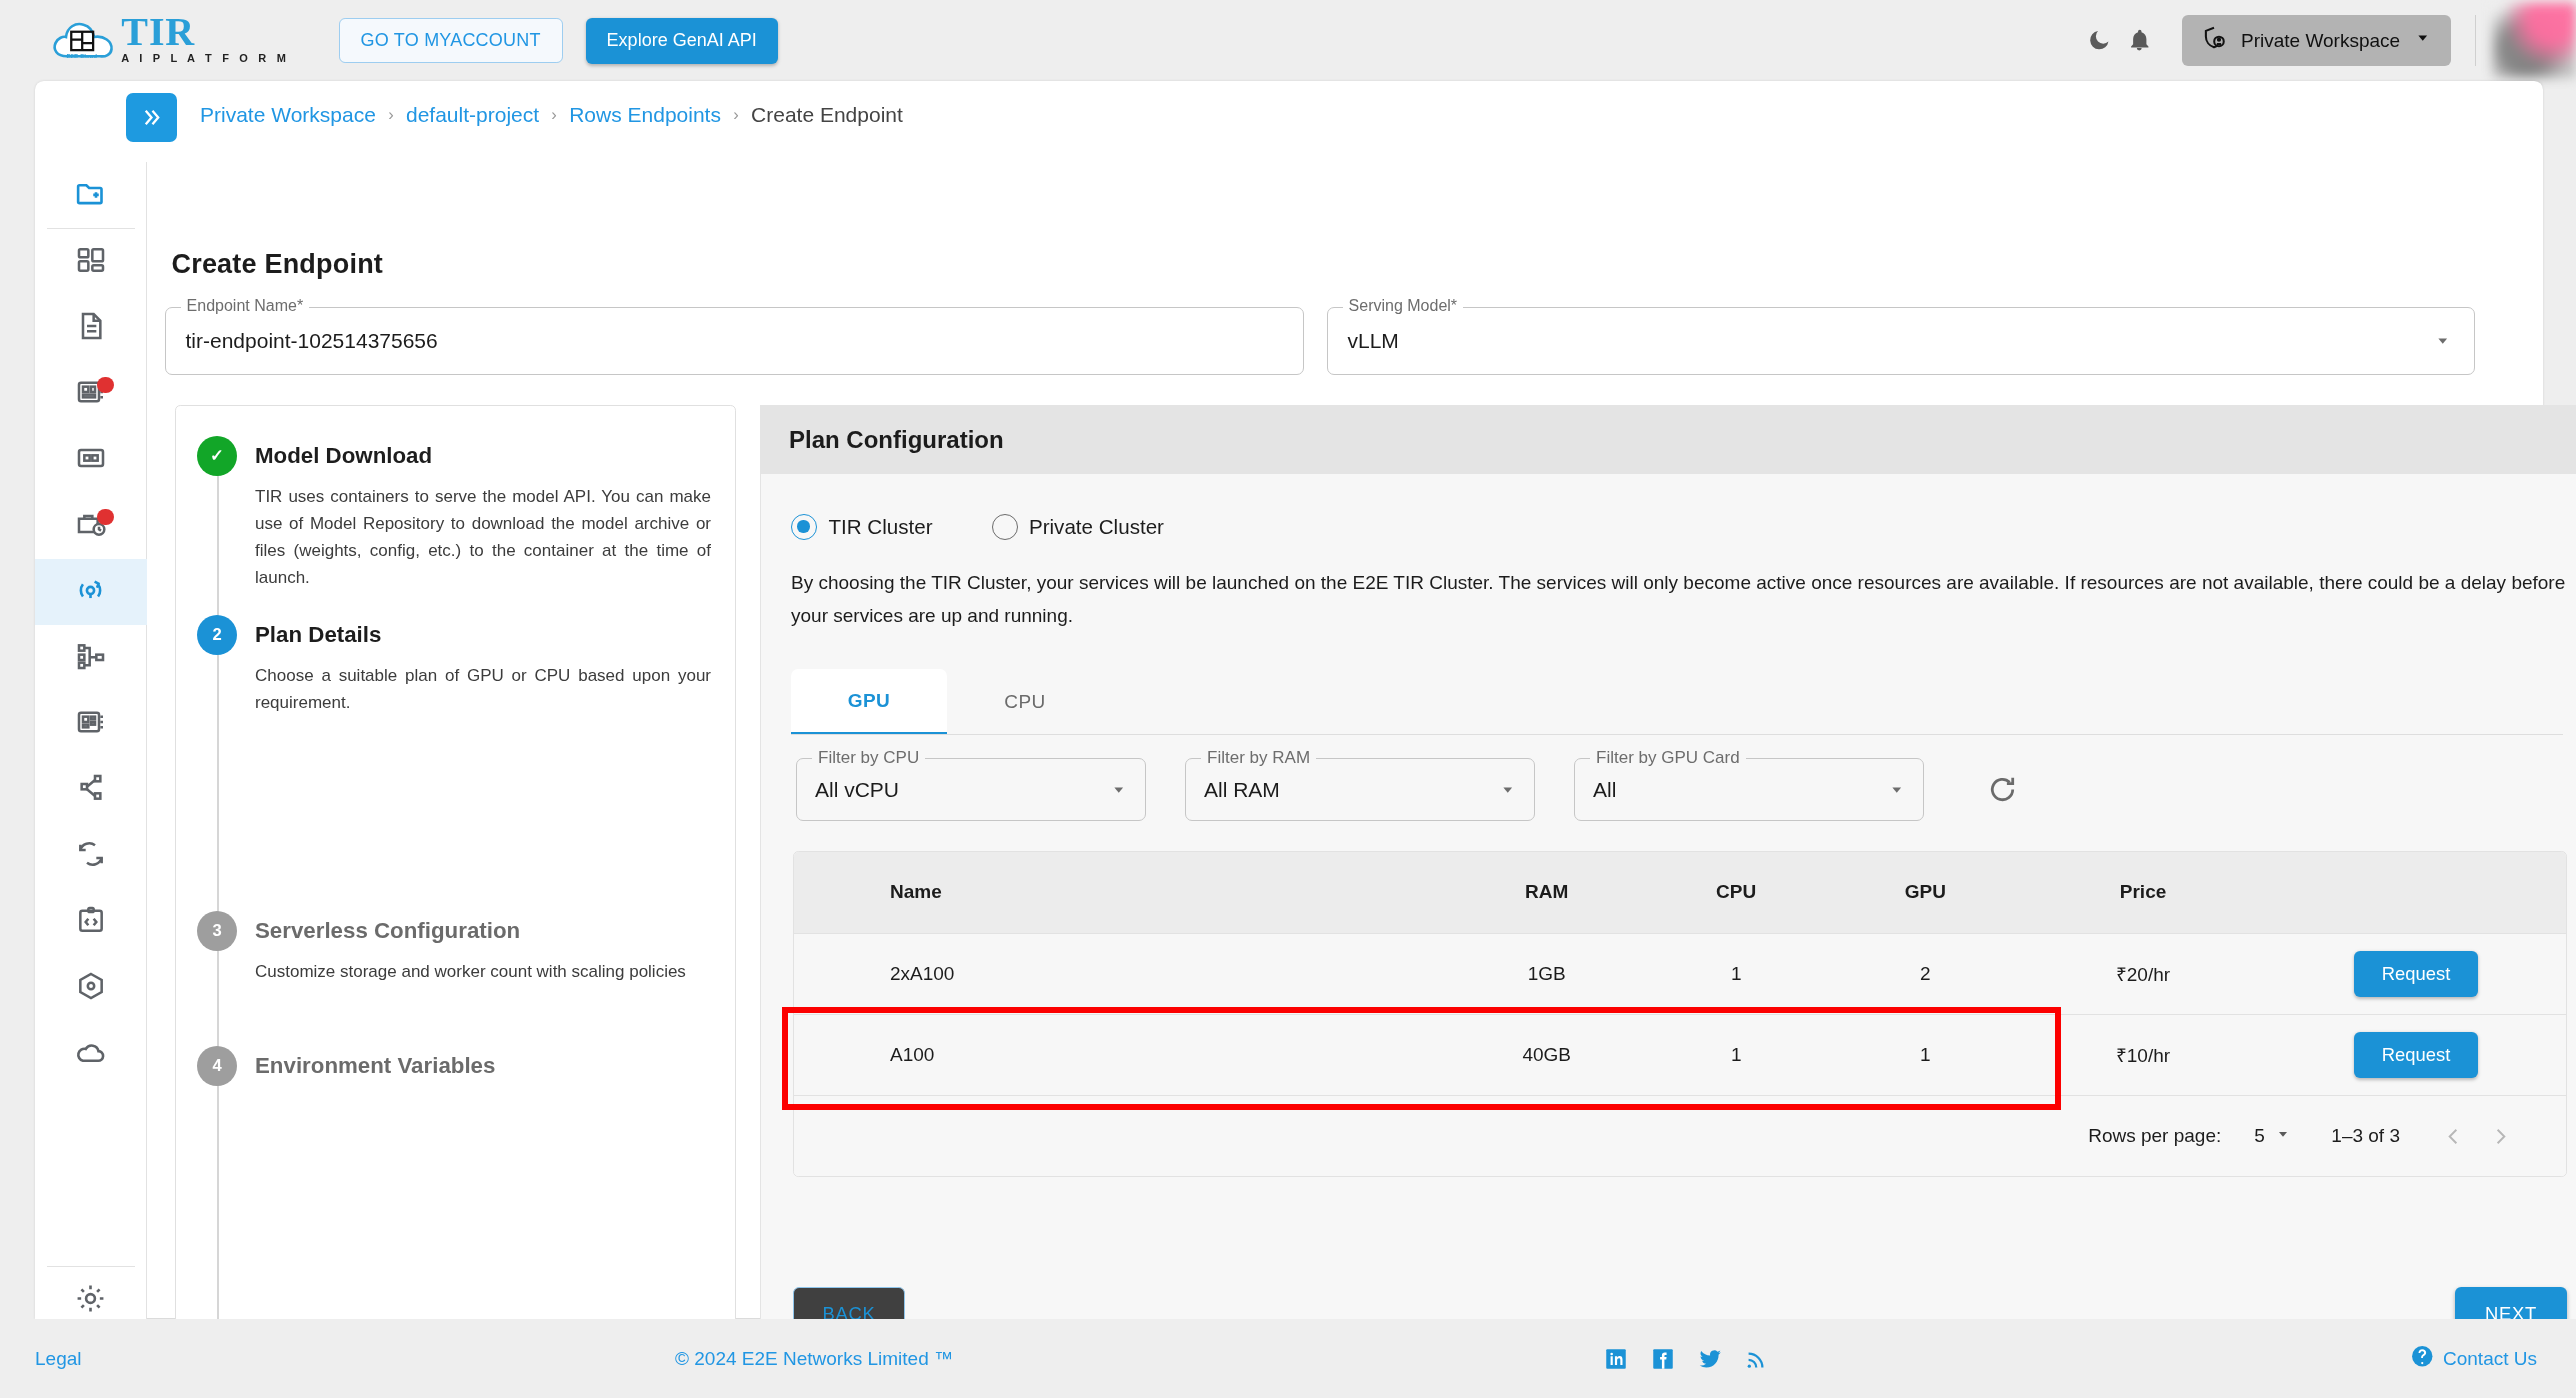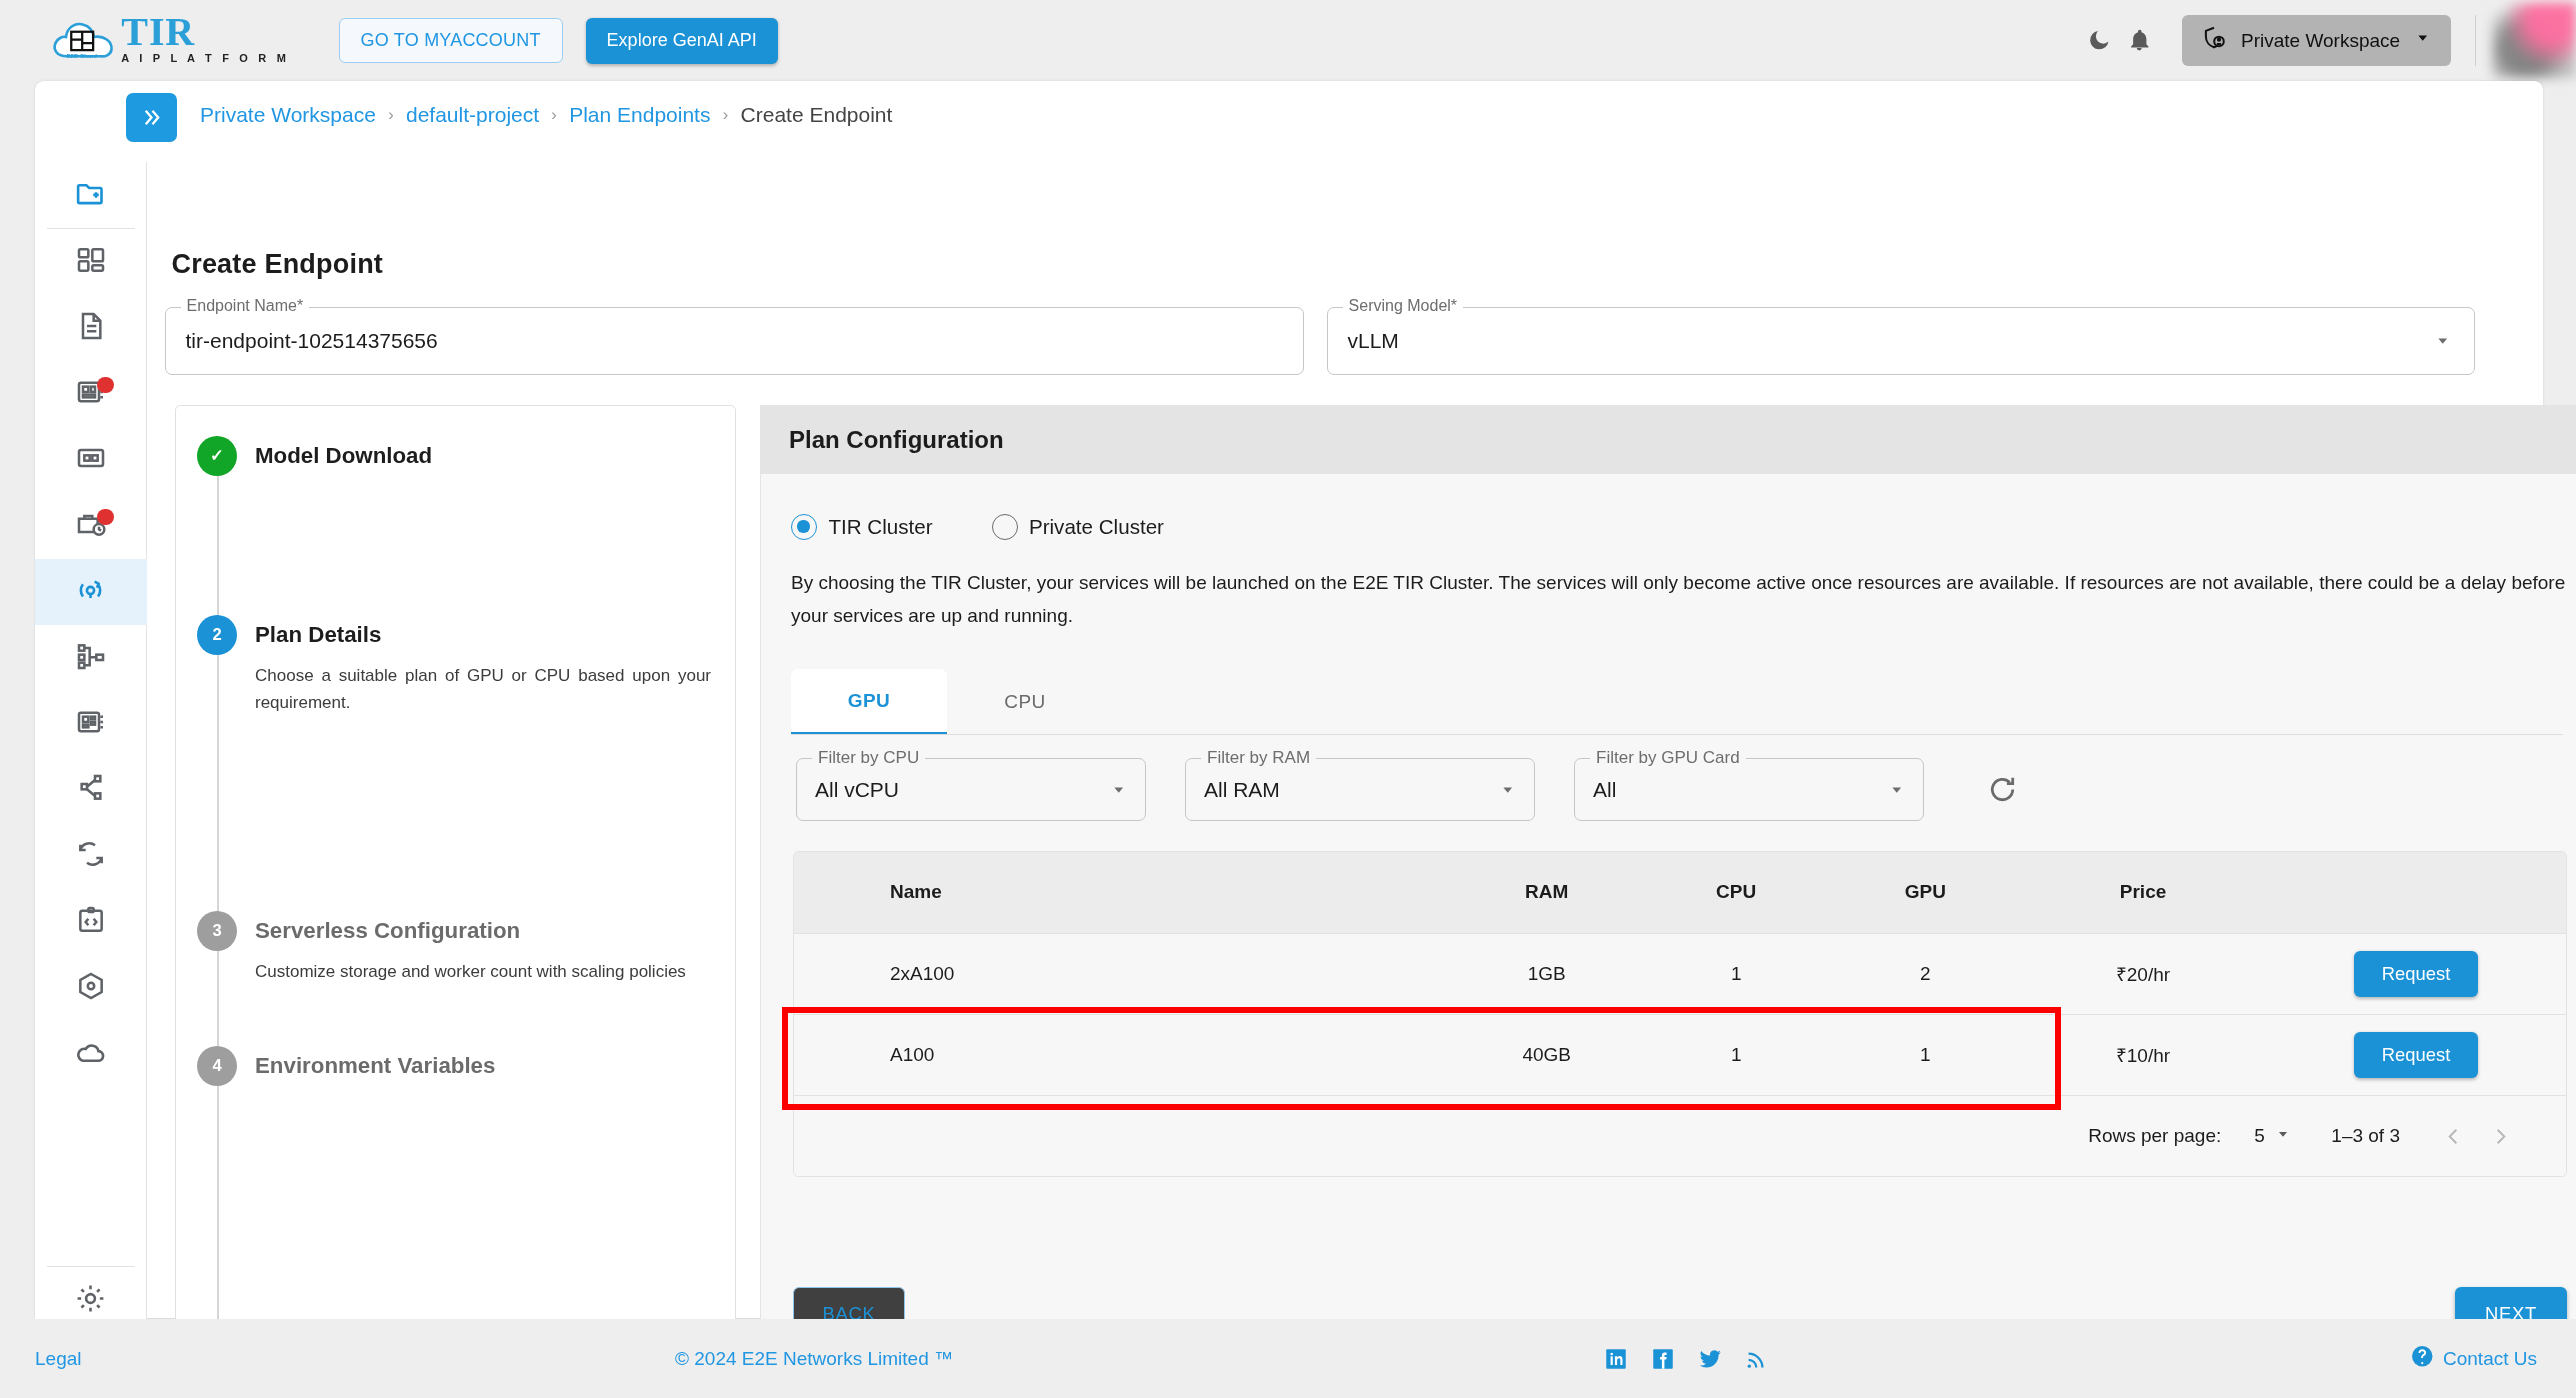--- a/index.html
+++ b/index.html
@@ -497,21 +497,21 @@
         <div class="chev-btn">
           <svg width="23" height="23" viewBox="0 0 24 24" fill="none" stroke="#fff" stroke-width="2.4">
             <path d="M6 5l6 7-6 7M13 5l6 7-6 7"></path>
           </svg>
         </div>
         <div class="crumbs">
           <span class="crumb-link">Private Workspace</span>
           <span class="crumb-sep">›</span>
           <span class="crumb-link">default-project</span>
           <span class="crumb-sep">›</span>
-          <span class="crumb-link">Plan Endpoints</span>
+          <span class="crumb-link">Rows Endpoints</span>
           <span class="crumb-sep">›</span>
           <span class="crumb-cur">Create Endpoint</span>
         </div>
       </div>
 
       <div class="page-title">Create Endpoint</div>
 
       <div class="field-row">
         <div class="fld name">
           <div class="fld-box"></div>
@@ -529,20 +529,21 @@
           </div>
         </div>
       </div>
 
       <div class="stepper">
         <div class="step-line"></div>
 
         <div class="step" style="top:30px">
           <div class="step-bullet bullet-done">✓</div>
           <div class="step-title">Model Download</div>
+          <div class="step-desc">TIR uses containers to serve the model API. You can make use of Model Repository to download the model archive or files (weights, config, etc.) to the container at the time of launch.</div>
         </div>
 
         <div class="step" style="top:209px">
           <div class="step-bullet bullet-active">2</div>
           <div class="step-title">Plan Details</div>
           <div class="step-desc">Choose a suitable plan of GPU or CPU based upon your requirement.</div>
         </div>
 
         <div class="step" style="top:505px">
           <div class="step-bullet bullet-idle">3</div>

